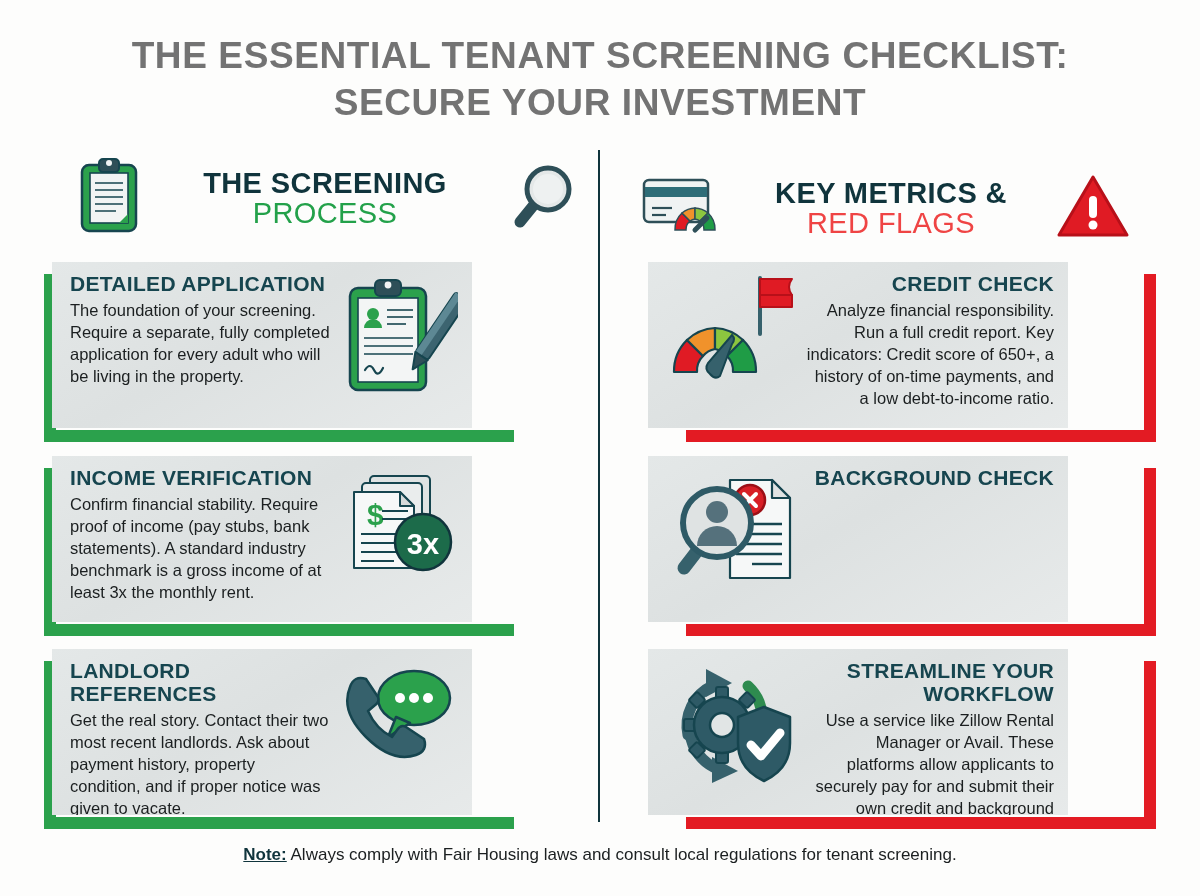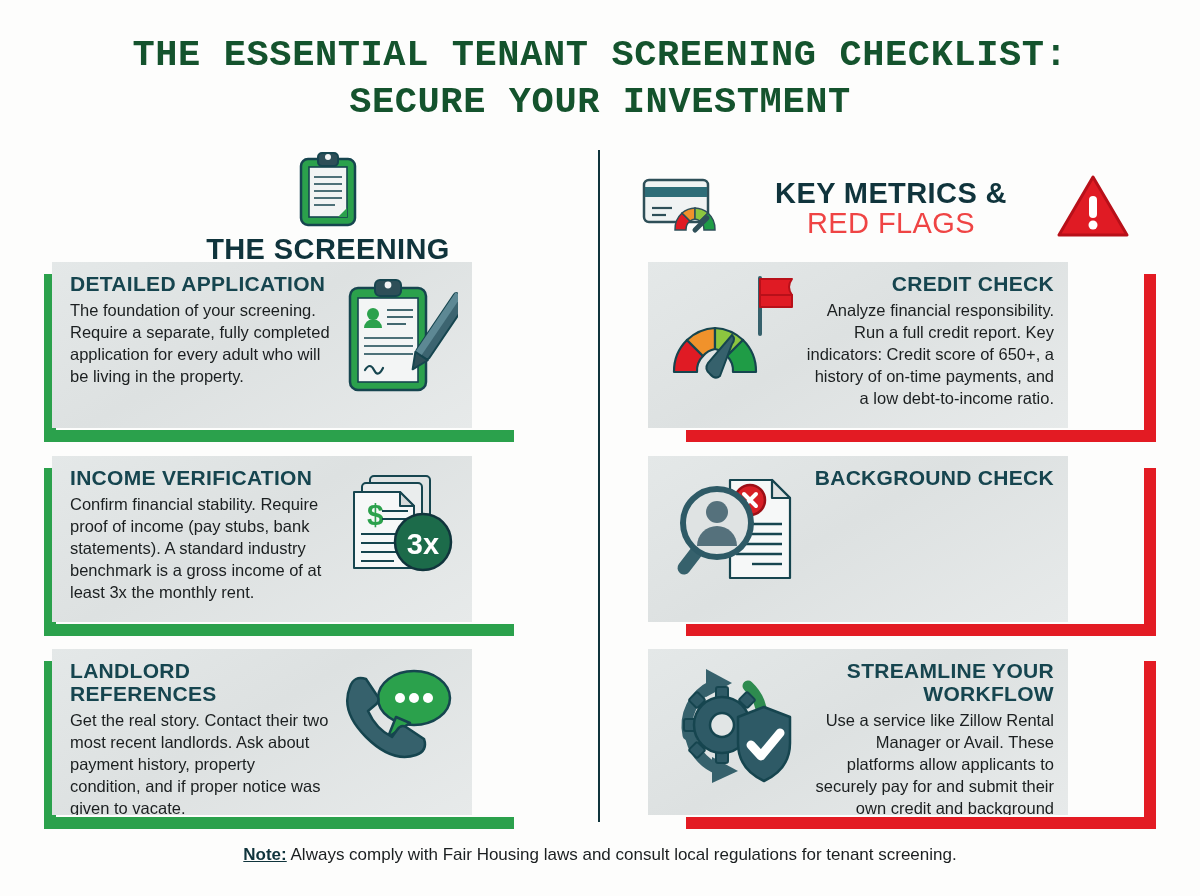--- a/index.html
+++ b/index.html
@@ -22,25 +22,25 @@
 
   
   .title-block {
     position: absolute;
     top: 32px;
     left: 0;
     width: 1200px;
     text-align: center;
   }
   .title-line {
-    font-family: Liberation Mono, monospace;
+    font-family: Liberation Sans, sans-serif;
     font-weight: bold;
     font-size: 37px;
     letter-spacing: 0.6px;
-    color: #14532d;
+    color: #737373;
     line-height: 1.28;
     text-transform: uppercase;
   }
 
   
   .divider {
     position: absolute;
     left: 598px;
     top: 150px;
     width: 2px;
@@ -48,21 +48,21 @@
     background: #10343c;
   }
 
   
   .col-header {
     position: absolute;
     display: flex;
     align-items: center;
     height: 96px;
   }
-  .col-header.left  { left: 78px;  top: 150px; width: 500px; flex-direction: column; }
+  .col-header.left  { left: 78px;  top: 150px; width: 500px; }
   .col-header.right { left: 640px; top: 160px; width: 490px; }
 
   .hdr-icon { flex: 0 0 auto; display: block; }
   .hdr-text {
     flex: 1 1 auto;
     text-align: center;
     line-height: 1.04;
     padding: 0 6px;
   }
   .hdr-l1 {

